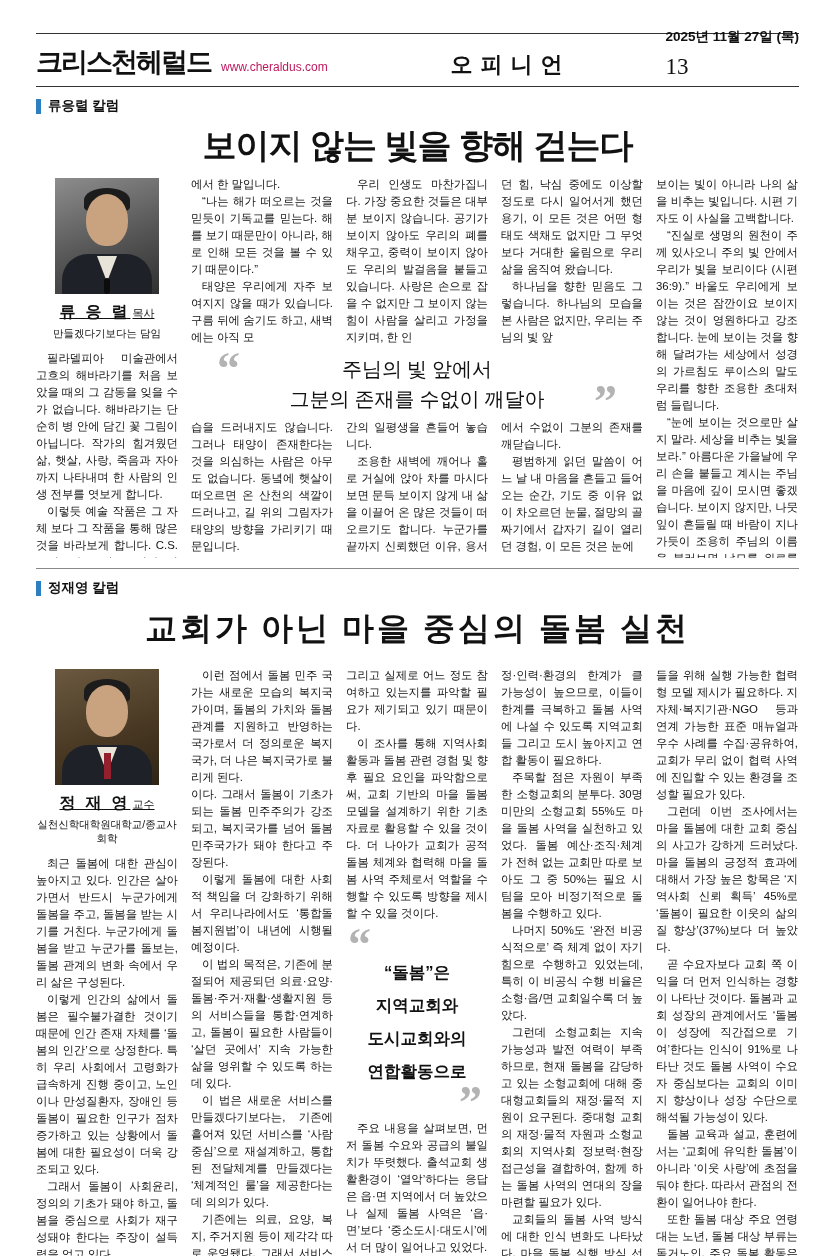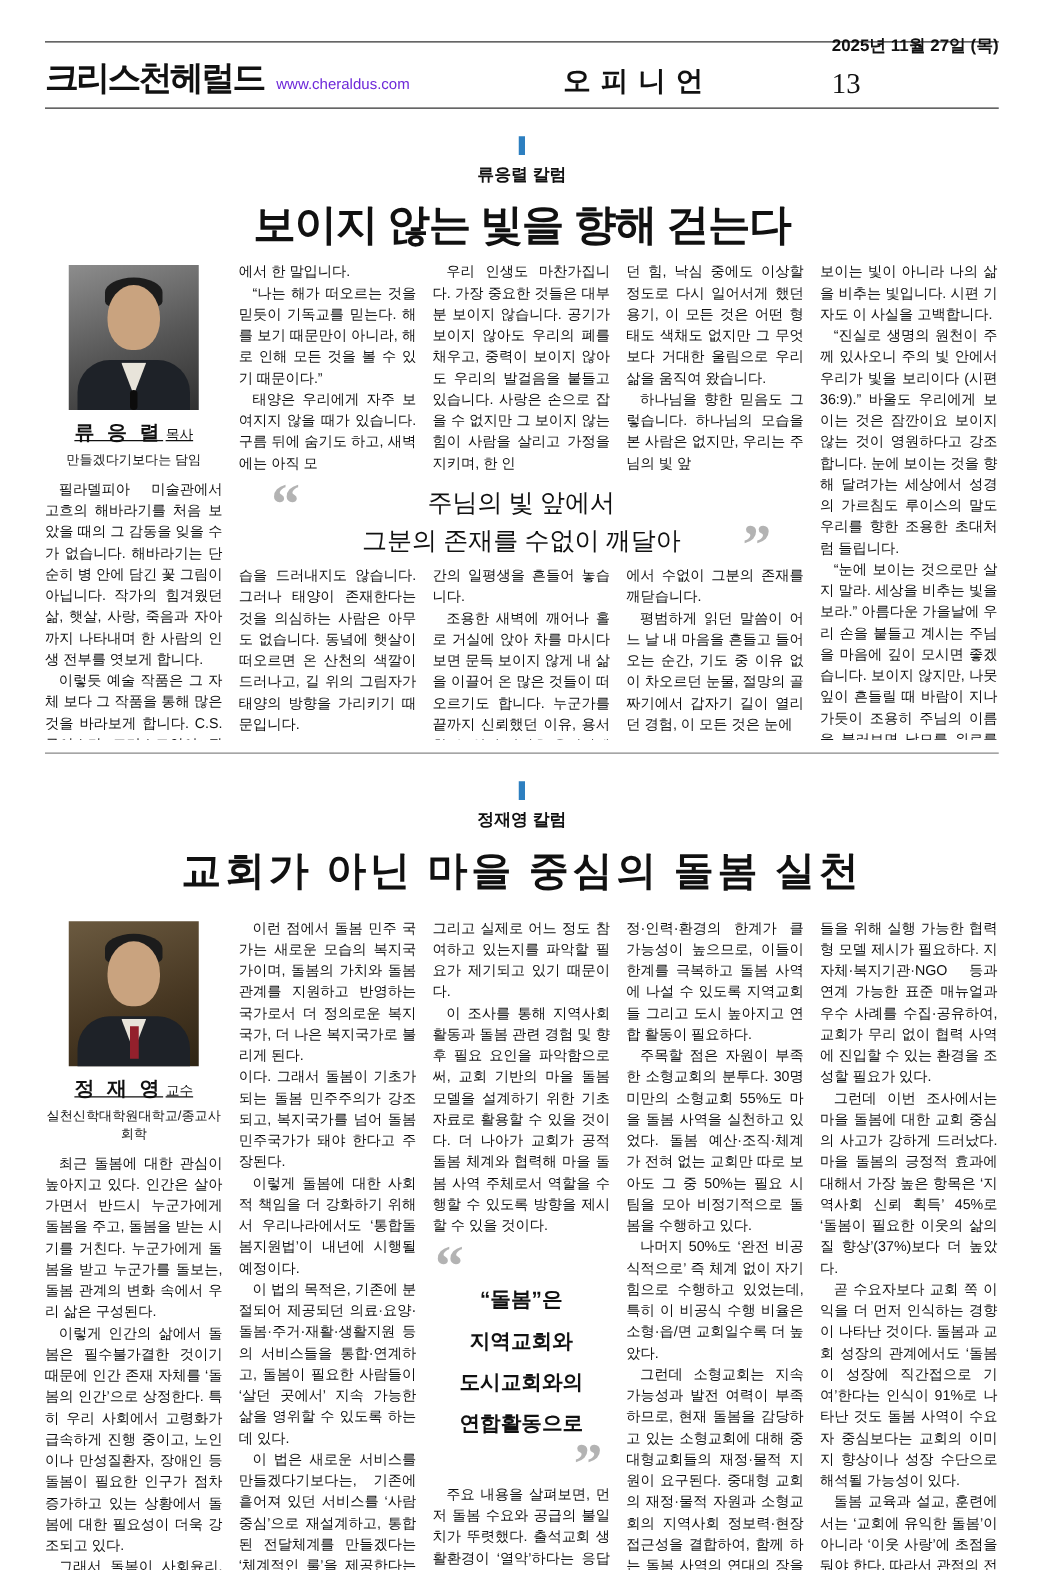--- a/index.html
+++ b/index.html
@@ -6,28 +6,28 @@
   body{width:835px;height:1256px;overflow:hidden;font-family:"Liberation Sans",sans-serif;color:#111;}
   .page{padding:0 36px;position:relative;}
   .topline{border-top:1px solid #333;margin-top:33px;}
   .rule{border-top:1px solid #333;}
   .artsep{border-top:1px solid #888;margin-top:10px;}
 
   
   .masthead{display:flex;align-items:flex-end;justify-content:space-between;height:46px;padding-bottom:6px;}
   .mh-left{display:flex;align-items:baseline;gap:10px;}
   .logo{font-size:27px;font-weight:900;letter-spacing:-2px;}
-  .url{font-size:12px;color:#6d28d9;text-decoration:none;}
+  .url{font-size:12px;color:#be185d;text-decoration:none;}
   .section{font-size:22px;font-weight:800;letter-spacing:8px;transform:translateX(14px);}
   .mh-right{display:flex;align-items:baseline;gap:8px;flex-direction:column;}
   .date{font-size:13.5px;font-weight:700;}
   .pagenum{font-family:"Liberation Serif",serif;font-size:23px;font-weight:400;}
 
   
-  .kicker{display:flex;align-items:center;gap:7px;margin-top:22px;font-weight:800;font-size:13.5px;flex-direction:column;}
+  .kicker{display:flex;align-items:center;gap:7px;margin-top:10px;font-weight:800;font-size:13.5px;}
   .kicker .bar{width:5px;height:15px;background:#2d7fc0;}
 
   .title1{text-align:center;font-size:34px;font-weight:800;letter-spacing:-1px;margin:8px 0 7px;}
   .title2{text-align:center;font-family:"Liberation Serif",serif;font-size:32px;font-weight:700;letter-spacing:3px;margin:10px 0 16px;}
 
   
   .cols{display:flex;gap:13px;}
   .col{width:142px;flex:0 0 142px;overflow:hidden;}
   .mid3{flex:0 0 452px;display:flex;flex-direction:column;}
   .mid3 .cols{flex:1 1 auto;overflow:hidden;}

